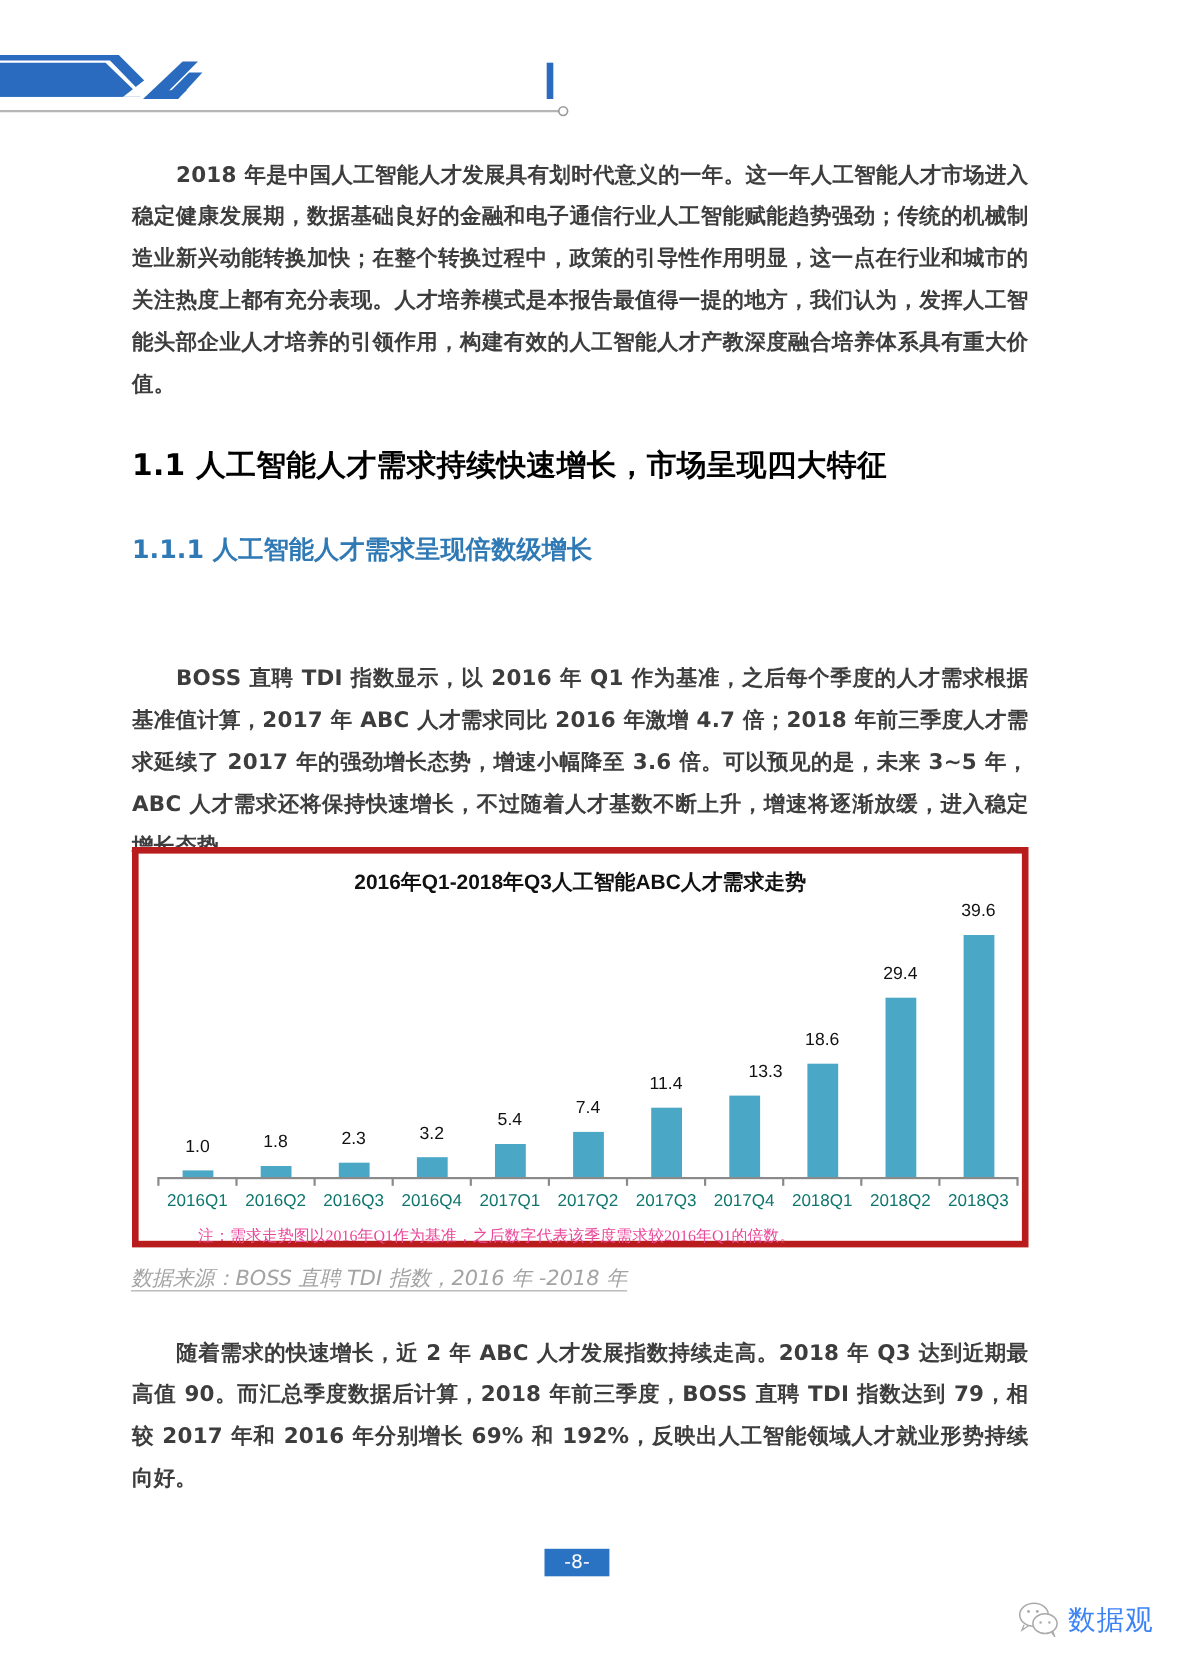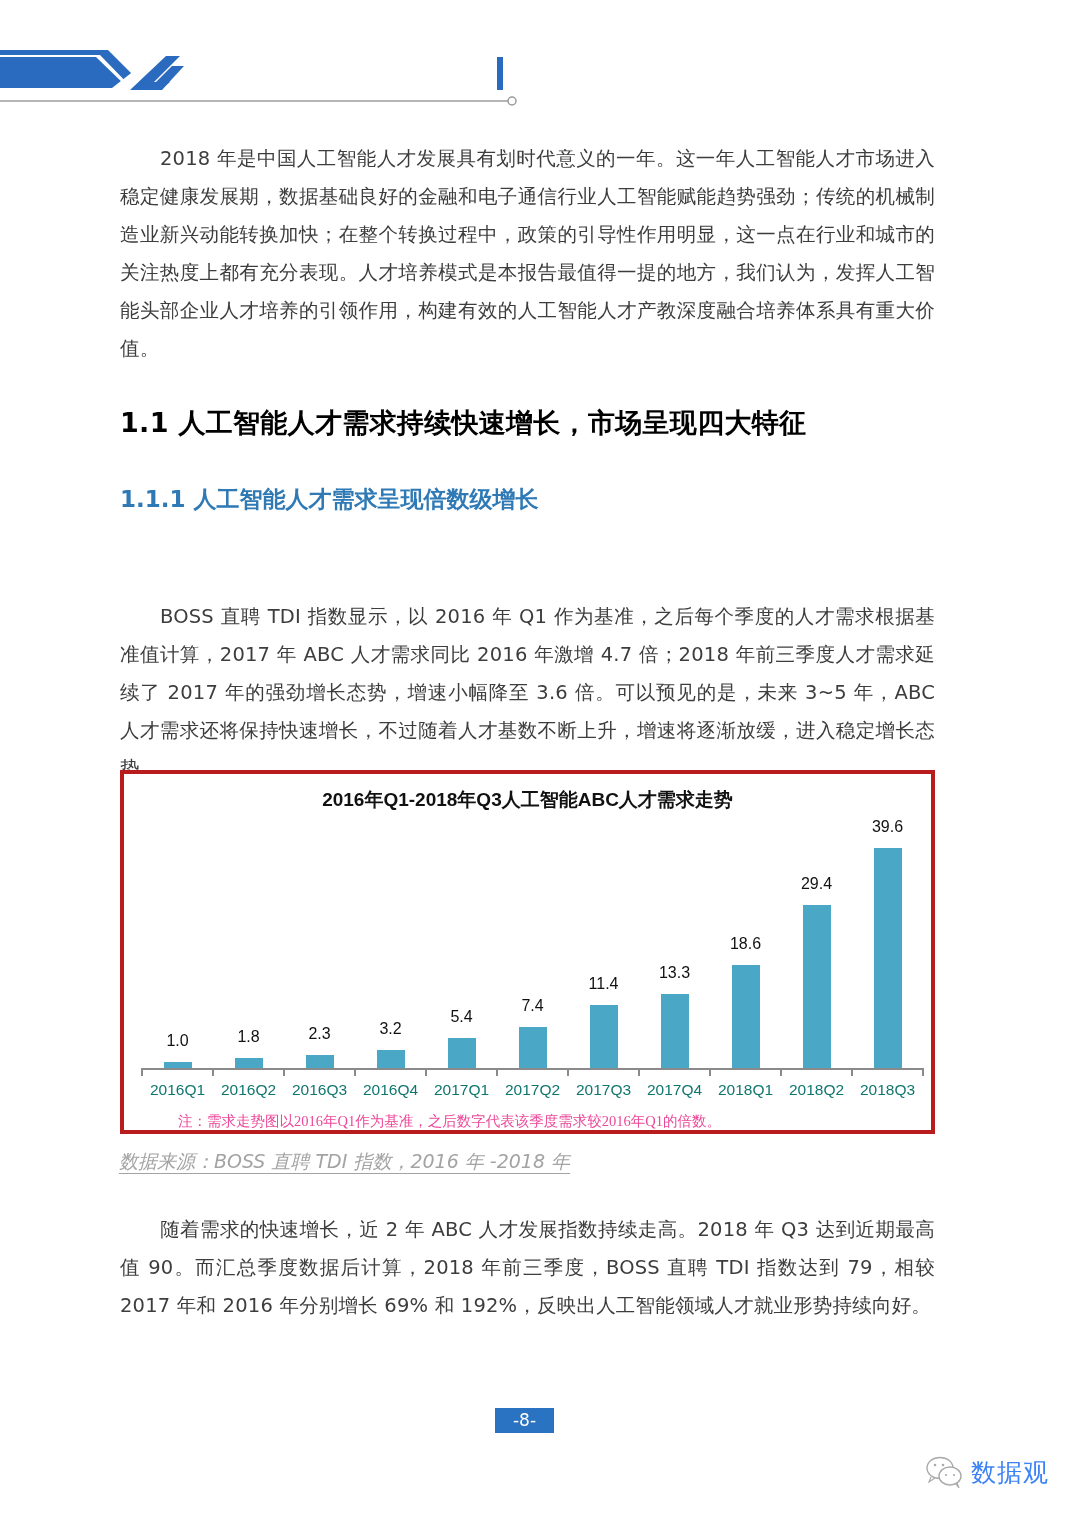--- a/index.html
+++ b/index.html
@@ -3,27 +3,27 @@
 <meta charset="utf-8">
 <style>
   * { margin: 0; padding: 0; box-sizing: border-box; }
   html, body { width: 1080px; height: 1525px; background: #ffffff; overflow: hidden; }
   body { position: relative; font-family: "DejaVu Sans", "Liberation Sans", sans-serif; color: #3a3a3a; }
 
   .header { position: absolute; left: 0; top: 0; width: 1080px; height: 120px; }
   .header svg { position: absolute; left: 0; top: 0; }
   .header-title { position: absolute; left: 183px; top: 64px; font-size: 21px; color: #9a9a9a; letter-spacing: 0.5px; white-space: nowrap; }
 
-  .para { position: absolute; left: 120px; width: 815px; font-size: 19.5px; line-height: 38px; color: #3d3d3d; text-align: justify; letter-spacing: 0.2px; }
+  .para { position: absolute; left: 120px; width: 815px; font-size: 19.5px; line-height: 38px; color: #3d3d3d; text-align: justify; letter-spacing: 0.2px; font-weight: bold; }
   .para .indent { display: inline-block; width: 40px; }
 
   .h2 { position: absolute; left: 120px; top: 405px; font-size: 27px; font-weight: bold; color: #000000; white-space: nowrap; letter-spacing: 0.3px; }
   .h3 { position: absolute; left: 120px; top: 484px; font-size: 23px; color: #2f79b5; white-space: nowrap; }
 
-  .chart-box { position: absolute; left: 120px; top: 770px; width: 815px; height: 364px; border: 4px solid #b91c1c; background: #fff; }
+  .chart-box { position: absolute; left: 120px; top: 770px; width: 815px; height: 364px; border: 6px solid #b91c1c; background: #fff; }
   .chart-title { position: absolute; left: 0; top: 13px; width: 100%; text-align: center; font-size: 19px; font-weight: bold; color: #111; font-family: "Liberation Sans", sans-serif; }
   .axis-line { position: absolute; left: 18px; top: 294px; width: 781px; height: 2px; background: #8a8a8a; }
   .tick { position: absolute; top: 294px; width: 2px; height: 8px; background: #8a8a8a; }
   .bar { position: absolute; background: #4aa8c6; width: 28px; }
   .bar-label { position: absolute; width: 70px; text-align: center; font-size: 16px; color: #111; font-family: "Liberation Sans", sans-serif; }
   .cat-label { position: absolute; top: 307px; width: 71px; text-align: center; font-size: 15.5px; color: #0f766e; font-family: "Liberation Sans", sans-serif; }
   .chart-note { position: absolute; left: 54px; top: 338px; font-size: 14.5px; color: #ec4899; font-family: Liberation Serif, serif; white-space: nowrap; }
 
   .source { position: absolute; left: 119px; top: 1149px; font-size: 19px; font-style: italic; color: #a3a3a3; text-decoration: underline; text-underline-offset: 5px; white-space: nowrap; }
 
@@ -89,21 +89,21 @@
     <div class="bar" style="left: 323.5px; top: 264px; height: 30px; background: rgb(74, 168, 198);"></div>
     <div class="bar-label" style="left: 302.5px; top: 234px;">5.4</div>
     <div class="cat-label" style="left: 302px;">2017Q1</div>
     <div class="bar" style="left: 394.5px; top: 252.889px; height: 41.1111px; background: rgb(74, 168, 198);"></div>
     <div class="bar-label" style="left: 373.5px; top: 222.889px;">7.4</div>
     <div class="cat-label" style="left: 373px;">2017Q2</div>
     <div class="bar" style="left: 465.5px; top: 230.667px; height: 63.3333px; background: rgb(74, 168, 198);"></div>
     <div class="bar-label" style="left: 444.5px; top: 200.667px;">11.4</div>
     <div class="cat-label" style="left: 444px;">2017Q3</div>
     <div class="bar" style="left: 536.5px; top: 220.111px; height: 73.8889px; background: rgb(74, 168, 198);"></div>
-    <div class="bar-label" style="left: 515.5px; top: 190.111px;">13.3</div>
+    <div class="bar-label" style="left: 515.5px; top: 190.111px; text-align: right;">13.3</div>
     <div class="cat-label" style="left: 515px;">2017Q4</div>
     <div class="bar" style="left: 607.5px; top: 190.667px; height: 103.333px; background: rgb(74, 168, 198);"></div>
     <div class="bar-label" style="left: 586.5px; top: 160.667px;">18.6</div>
     <div class="cat-label" style="left: 586px;">2018Q1</div>
     <div class="bar" style="left: 678.5px; top: 130.667px; height: 163.333px; background: rgb(74, 168, 198);"></div>
     <div class="bar-label" style="left: 657.5px; top: 100.667px;">29.4</div>
     <div class="cat-label" style="left: 657px;">2018Q2</div>
     <div class="bar" style="left: 749.5px; top: 74px; height: 220px; background: rgb(74, 168, 198);"></div>
     <div class="bar-label" style="left: 728.5px; top: 44px;">39.6</div>
     <div class="cat-label" style="left: 728px;">2018Q3</div>

